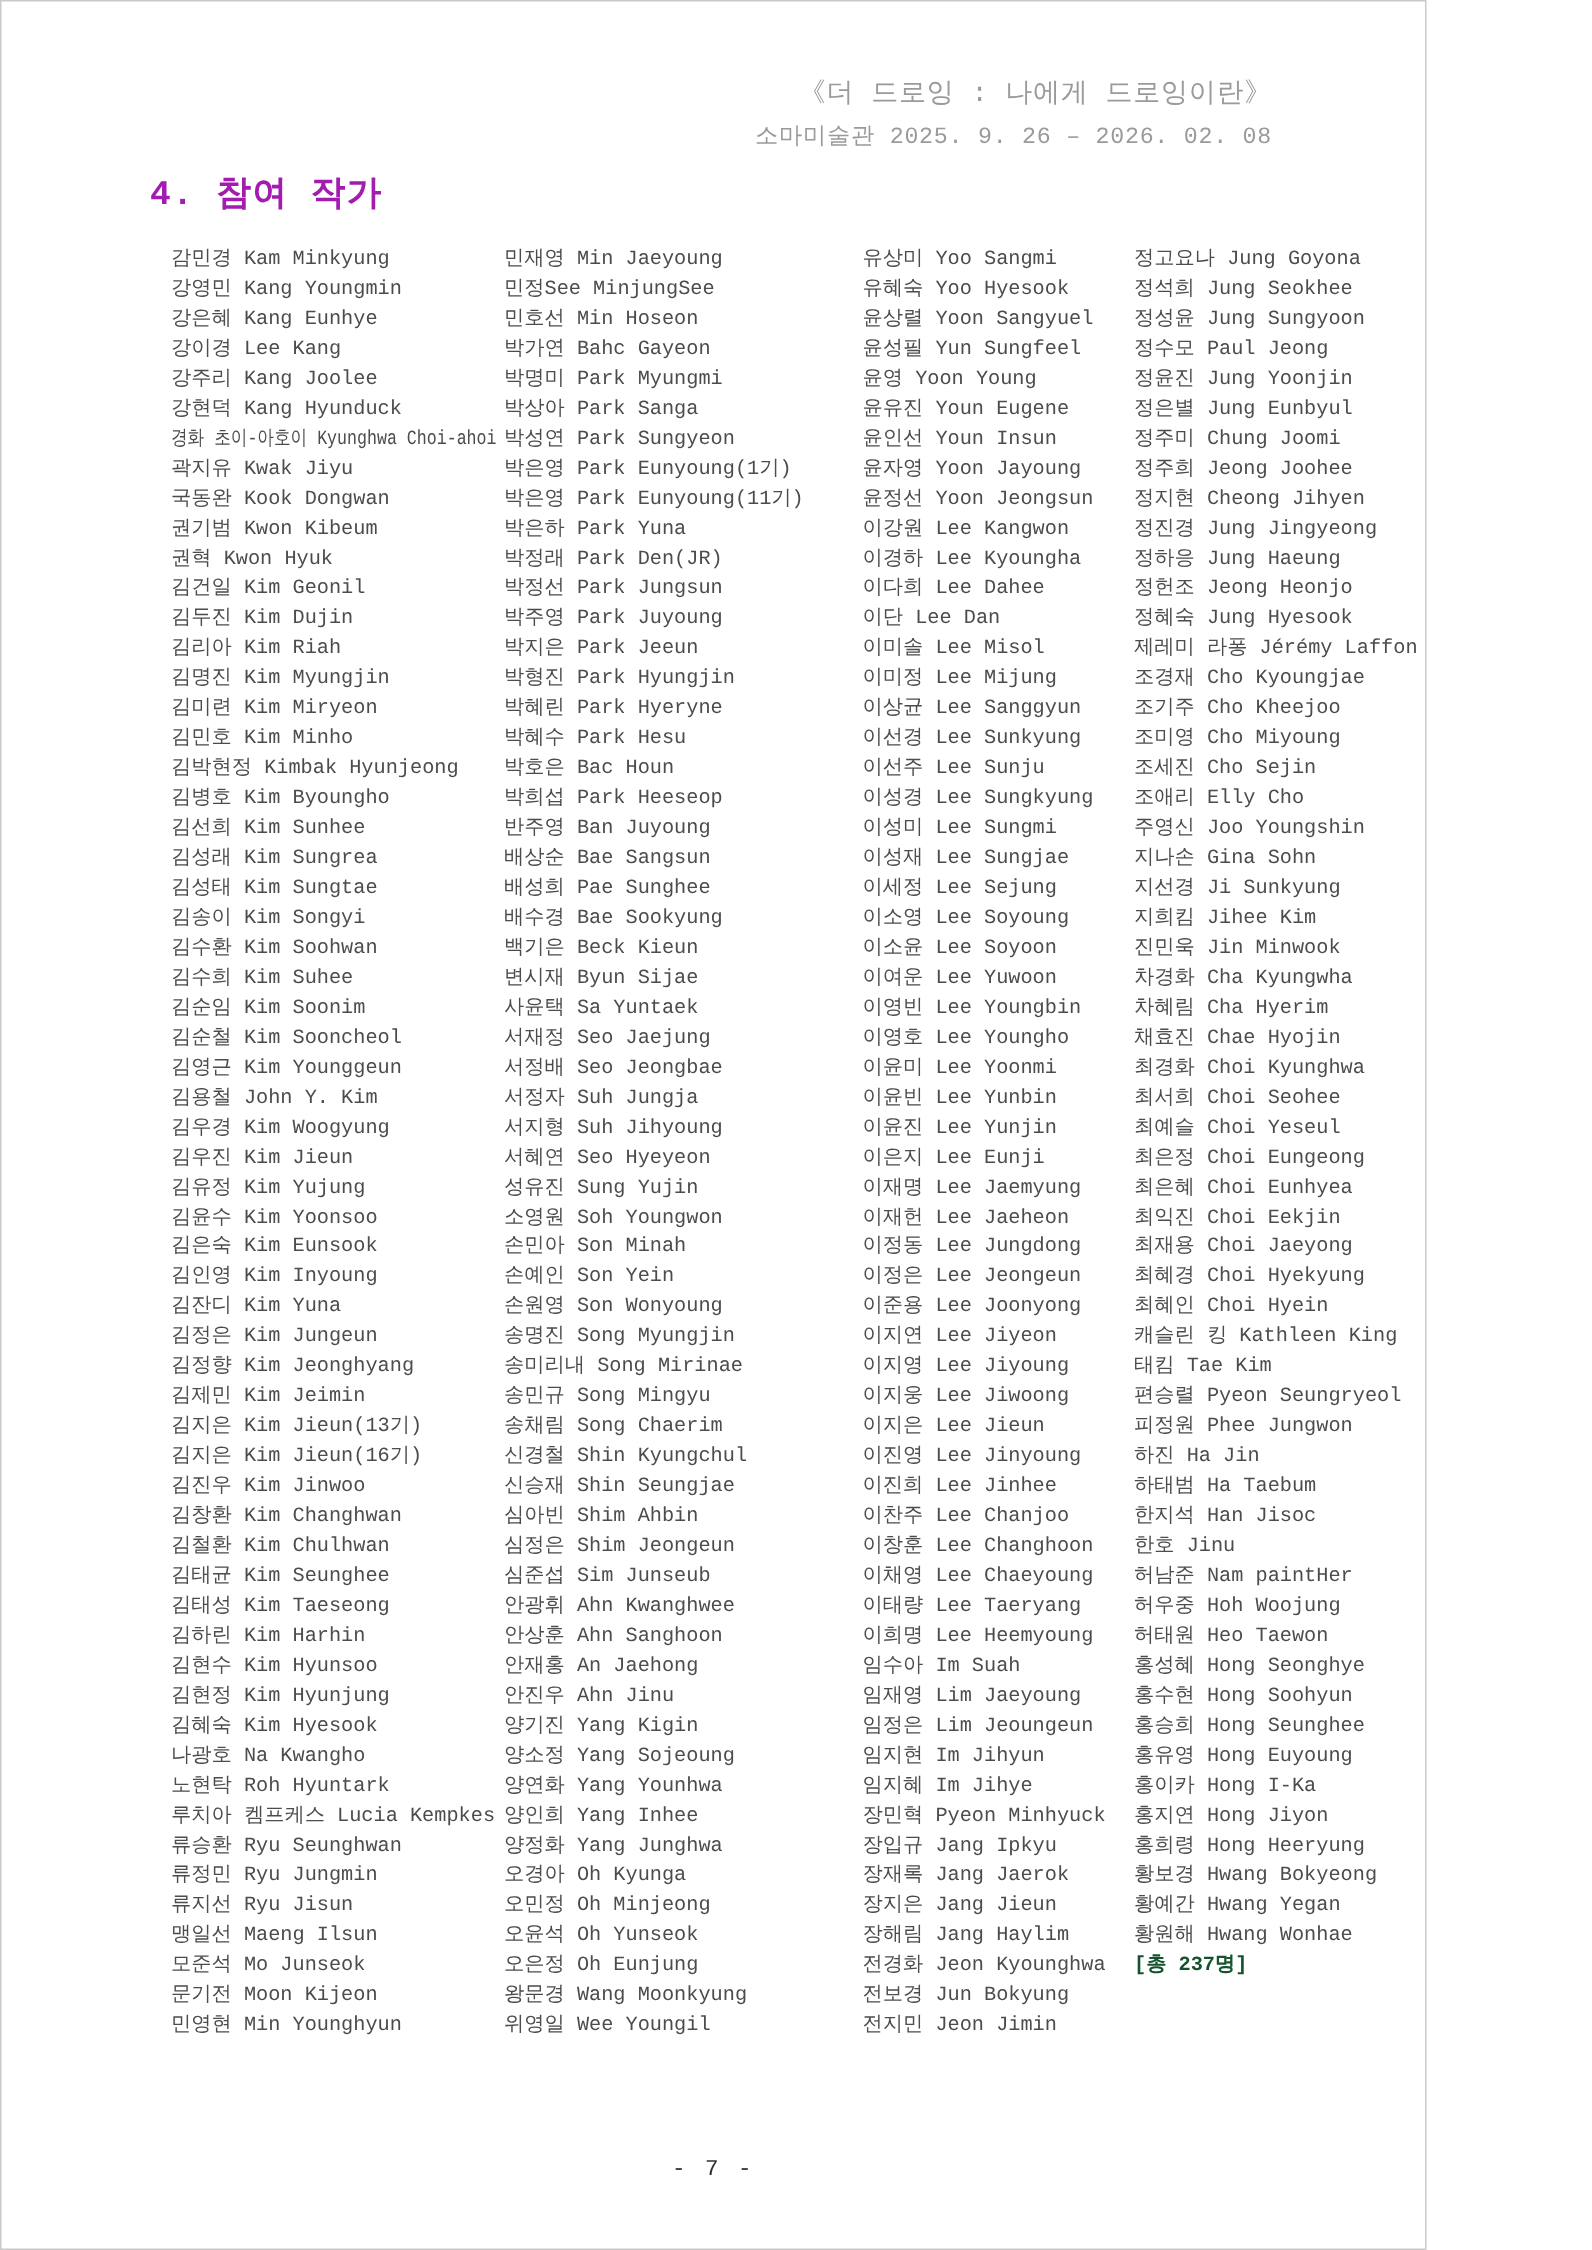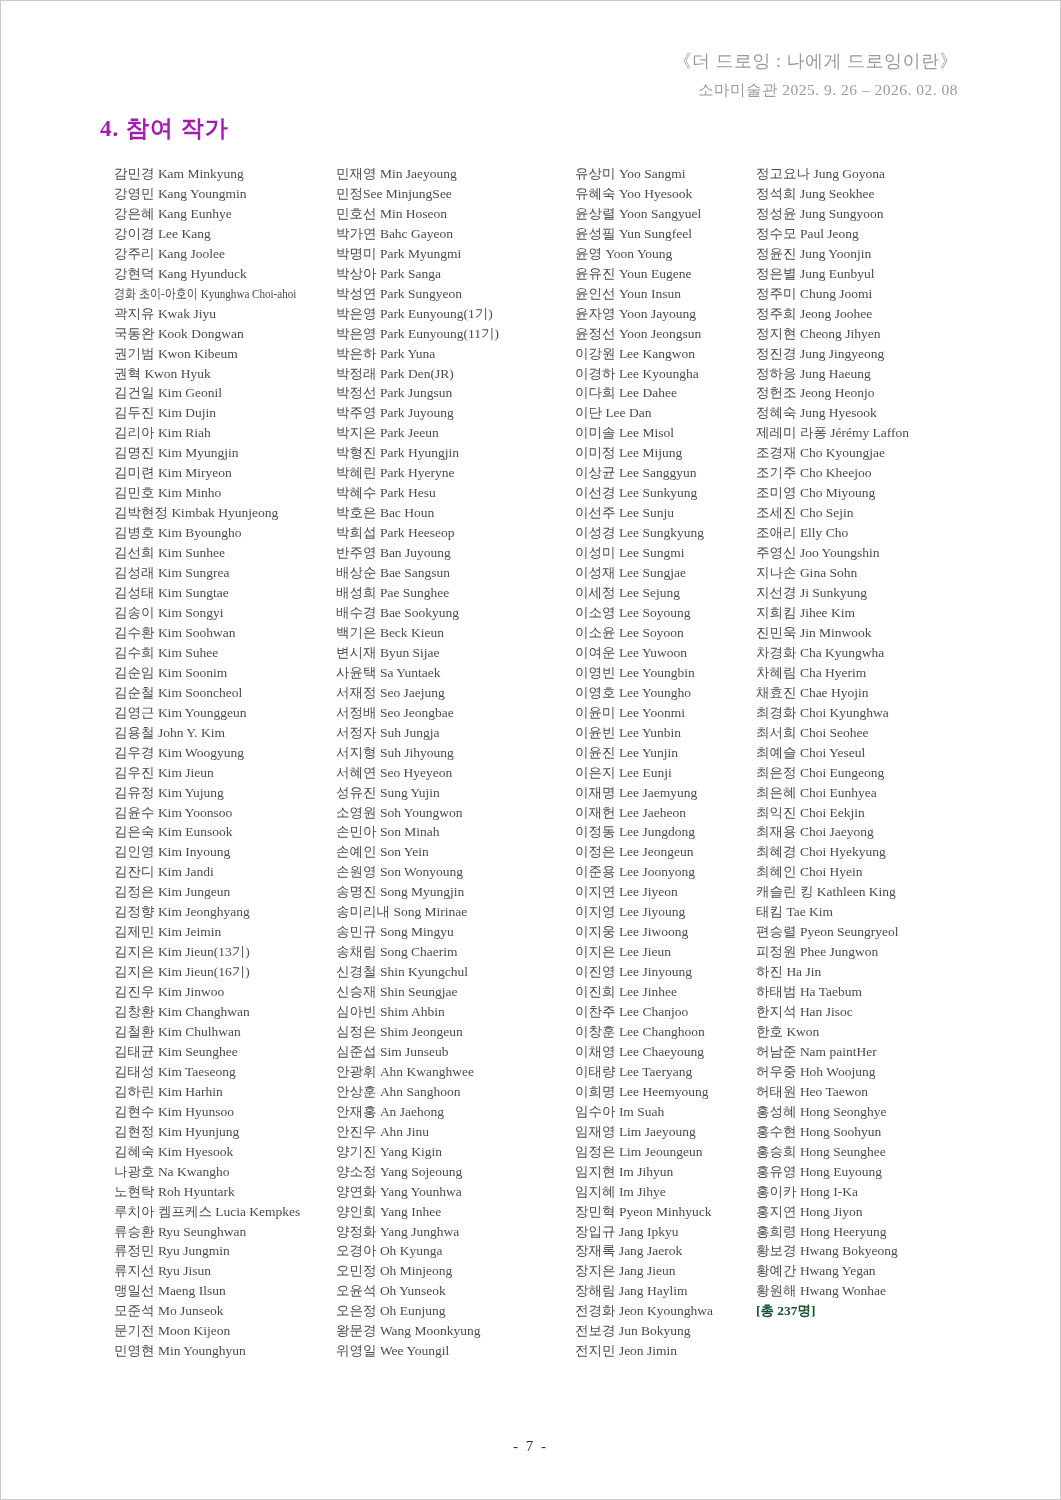--- a/index.html
+++ b/index.html
@@ -1,23 +1,23 @@
 <!DOCTYPE html>
 <html><head>
 <meta charset="utf-8">
 <style>
   html, body { margin: 0; padding: 0; background: #ffffff; }
   .page {
     position: relative;
-    width: 1061px;
+    width: 951px;
     height: 1500px;
     background: #ffffff;
     border: 1px solid #c9c9c9;
     box-sizing: border-box;
-    font-family: Liberation Serif, serif;
+    font-family: Liberation Mono, monospace;
     overflow: hidden;
   }
   .doc-header {
     position: absolute;
     top: 48px;
     right: 102px;
     text-align: right;
     color: #9a9a9a;
   }
   .doc-header .line1 {
@@ -114,21 +114,21 @@
       <div class="entry">김순임 Kim Soonim</div>
       <div class="entry">김순철 Kim Sooncheol</div>
       <div class="entry">김영근 Kim Younggeun</div>
       <div class="entry">김용철 John Y. Kim</div>
       <div class="entry">김우경 Kim Woogyung</div>
       <div class="entry">김우진 Kim Jieun</div>
       <div class="entry">김유정 Kim Yujung</div>
       <div class="entry">김윤수 Kim Yoonsoo</div>
       <div class="entry">김은숙 Kim Eunsook</div>
       <div class="entry">김인영 Kim Inyoung</div>
-      <div class="entry">김잔디 Kim Jandi</div>
+      <div class="entry">김잔디 Kim Yuna</div>
       <div class="entry">김정은 Kim Jungeun</div>
       <div class="entry">김정향 Kim Jeonghyang</div>
       <div class="entry">김제민 Kim Jeimin</div>
       <div class="entry">김지은 Kim Jieun(13기)</div>
       <div class="entry">김지은 Kim Jieun(16기)</div>
       <div class="entry">김진우 Kim Jinwoo</div>
       <div class="entry">김창환 Kim Changhwan</div>
       <div class="entry">김철환 Kim Chulhwan</div>
       <div class="entry">김태균 Kim Seunghee</div>
       <div class="entry">김태성 Kim Taeseong</div>
@@ -308,21 +308,21 @@
       <div class="entry">최재용 Choi Jaeyong</div>
       <div class="entry">최혜경 Choi Hyekyung</div>
       <div class="entry">최혜인 Choi Hyein</div>
       <div class="entry">캐슬린 킹 Kathleen King</div>
       <div class="entry">태킴 Tae Kim</div>
       <div class="entry">편승렬 Pyeon Seungryeol</div>
       <div class="entry">피정원 Phee Jungwon</div>
       <div class="entry">하진 Ha Jin</div>
       <div class="entry">하태범 Ha Taebum</div>
       <div class="entry">한지석 Han Jisoc</div>
-      <div class="entry">한호 Kwon</div>
+      <div class="entry">한호 Jinu</div>
       <div class="entry">허남준 Nam paintHer</div>
       <div class="entry">허우중 Hoh Woojung</div>
       <div class="entry">허태원 Heo Taewon</div>
       <div class="entry">홍성혜 Hong Seonghye</div>
       <div class="entry">홍수현 Hong Soohyun</div>
       <div class="entry">홍승희 Hong Seunghee</div>
       <div class="entry">홍유영 Hong Euyoung</div>
       <div class="entry">홍이카 Hong I-Ka</div>
       <div class="entry">홍지연 Hong Jiyon</div>
       <div class="entry">홍희령 Hong Heeryung</div>

